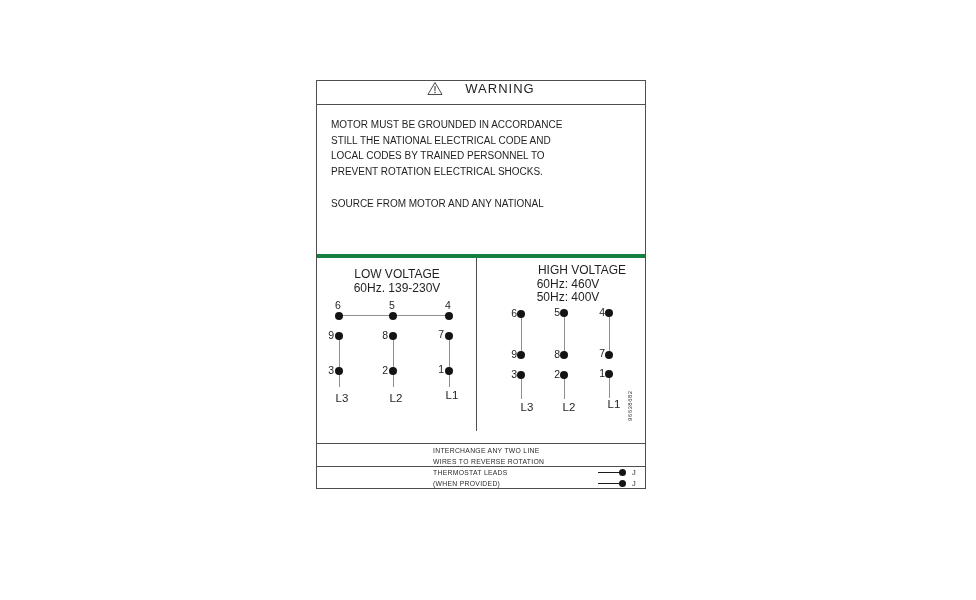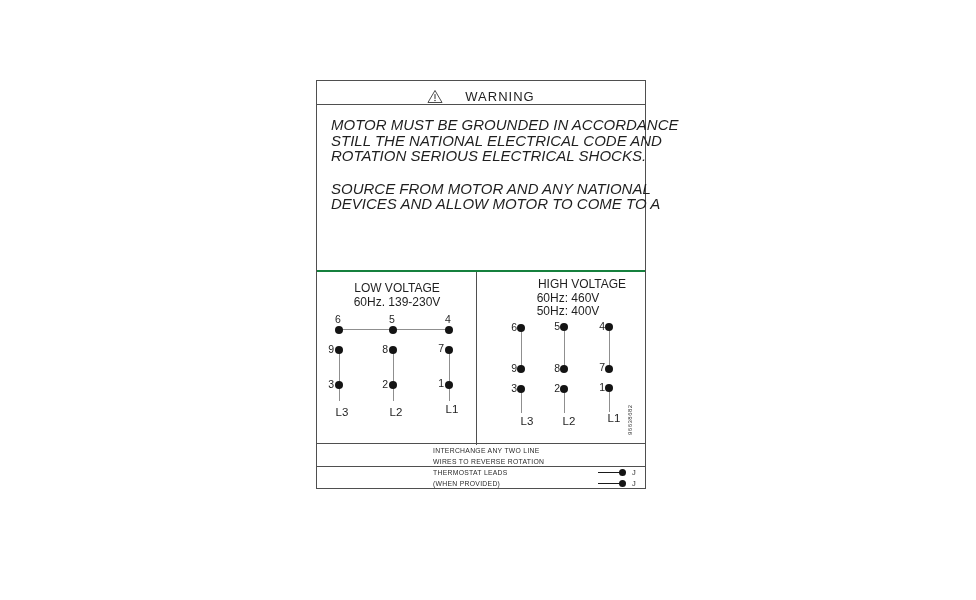--- a/index.html
+++ b/index.html
@@ -10,34 +10,34 @@
 
   .label-box {
     position: absolute; left: 316px; top: 80px; width: 330px; height: 409px;
     border: 1px solid #4f4f4f; background: #ffffff;
   }
 
   
   .warn-header {
     position: absolute; left: 0; top: 0; width: 100%; height: 24px;
     border-bottom: 1px solid #4f4f4f;
-    display: flex; align-items: flex-end; justify-content: center; gap: 22px;
+    display: flex; align-items: flex-start; justify-content: center; gap: 22px;
   }
   .warn-title { font-size: 13px; letter-spacing: 1px; color: #222; }
   .tri-icon { width: 16px; height: 15px; display: block; }
 
   
   .warn-body { position: absolute; left: 14px; top: 36px; width: 300px; }
-  .warn-body .bline { font-size: 15px; line-height: 15.5px; white-space: nowrap; font-style: italic; }
+  .warn-body .bline { font-size: 10px; line-height: 15.5px; white-space: nowrap; }
   .para2 { margin-top: 17px; }
 
   
   .diagrams {
-    position: absolute; left: 0; top: 189px; width: 100%; height: 173px;
-    border-top: 2px solid #15803d;
+    position: absolute; left: 0; top: 173px; width: 100%; height: 173px;
+    border-top: 4px solid #15803d;
   }
   .diag { position: absolute; top: 0; height: 173px; }
   .diag-low { left: 0; width: 160px; border-right: 1px solid #4f4f4f; }
   .diag-high { left: 160px; width: 168px; }
 
   .diag .dtitle, .diag .dsub { position: absolute; text-align: center; white-space: nowrap; }
   .dtitle { font-size: 12px; }
   .dsub { font-size: 12px; }
 
   .dot { position: absolute; width: 8px; height: 8px; border-radius: 50%; background: #141414; }
@@ -78,25 +78,25 @@
         <rect x="9.35" y="6" width="1.3" height="6" fill="#333"></rect>
         <circle cx="10" cy="14" r="0.9" fill="#333"></circle>
       </svg>
       <span class="warn-title">WARNING</span>
     </div>
 
     <div class="warn-body">
       <div class="para1">
         <div class="bline">MOTOR MUST BE GROUNDED IN ACCORDANCE</div>
         <div class="bline">STILL THE NATIONAL ELECTRICAL CODE AND</div>
-        <div class="bline">ROTATION SERIOUS ELECTRICAL SHOCKS.</div>
+        <div class="bline">LOCAL CODES BY TRAINED PERSONNEL TO</div>
+        <div class="bline">PREVENT ROTATION ELECTRICAL SHOCKS.</div>
       </div>
       <div class="para2">
         <div class="bline">SOURCE FROM MOTOR AND ANY NATIONAL</div>
-        <div class="bline">DEVICES AND ALLOW MOTOR TO COME TO A</div>
       </div>
     </div>
 
     <div class="diagrams">
 
       <div class="diag diag-low">
         <div class="dtitle" style="left:0;top:9px;width:160px;">LOW VOLTAGE</div>
         <div class="dsub" style="left:0;top:23px;width:160px;">60Hz. 139-230V</div>
 
         <div class="tnum above" style="left:14px;top:41px;">6</div>

